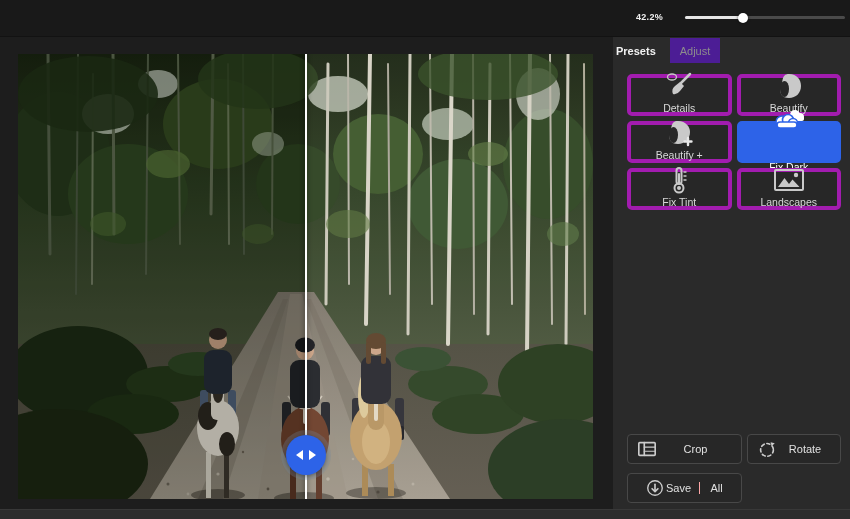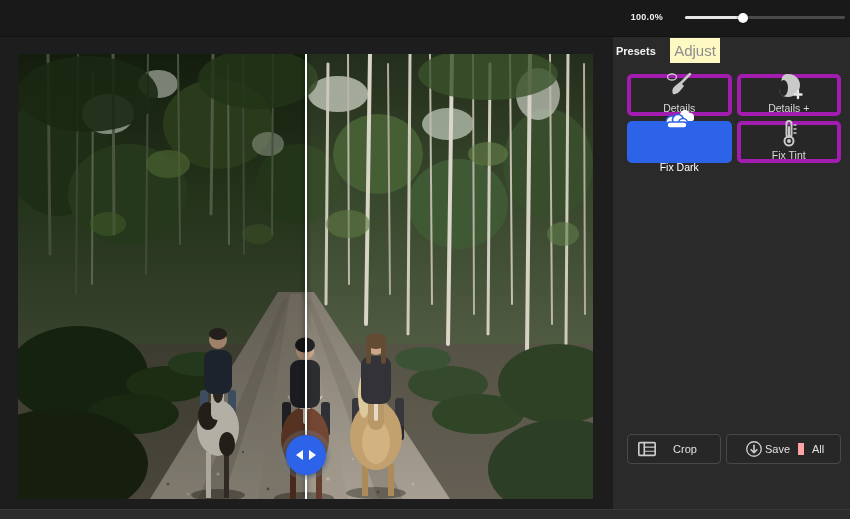--- a/index.html
+++ b/index.html
@@ -21,55 +21,55 @@
   .photo svg.scene { display:block; width:575px; height:445px; }
   .divider { position:absolute; top:0; bottom:0; width:2px; background:#ffffff; box-shadow:0 0 5px rgba(0,0,0,.55); transform:translateX(-1px); }
   .handle { position:absolute; width:40px; height:40px; border-radius:50%; background:#2d63e8; transform:translate(-50%,-50%);
             display:flex; align-items:center; justify-content:center; gap:6px;
             box-shadow:0 0 0 5px rgba(120,140,160,.28), 0 1px 4px rgba(0,0,0,.5); cursor:ew-resize; }
   .tri-l { width:0;height:0;border-top:5px solid transparent;border-bottom:5px solid transparent;border-right:7px solid #fff; }
   .tri-r { width:0;height:0;border-top:5px solid transparent;border-bottom:5px solid transparent;border-left:7px solid #fff; }
 
   
   .panel { position:absolute; left:613px; top:37px; width:237px; height:472px; background:#2a2a2a; }
-  .tab-adjust { position:absolute; left:57px; top:1px; width:50px; height:25px; background:#fef9c3; color:#8d8d8d;
-                font-size:15px; display:flex; align-items:center; justify-content:center; cursor:pointer; }
+  .tab-adjust { position:absolute; left:57px; top:1px; width:50px; height:25px; background:#4c1d95; color:#8d8d8d;
+                font-size:11px; display:flex; align-items:center; justify-content:center; cursor:pointer; }
   .tab-presets { position:absolute; left:3px; top:1px; height:25px; color:#f2f2f2; font-size:11px; font-weight:bold;
                  display:flex; align-items:center; cursor:pointer; }
 
   .preset-grid { position:absolute; left:14px; top:37px; width:214px; display:grid; grid-template-columns:1fr 1fr; gap:5px; }
   .preset { height:42px; background:#272727; border:4px solid #a21caf; border-radius:5px; display:flex; flex-direction:column;
             align-items:center; justify-content:center; padding-bottom:7px; cursor:pointer; }
   .preset .p-icon { flex:1; display:flex; align-items:center; justify-content:center; width:100%; }
   .preset .p-label { font-size:10.5px; color:#d8d8d8; line-height:12px; }
   .preset.active { background:#2d63e8; border-color:#2d63e8;gap:24px; }
   .preset.active .p-label { color:#ffffff; }
   .pico { stroke:#c9c9c9; fill:none; stroke-width:2; stroke-linecap:round; stroke-linejoin:round; }
   .pico .fillgrey { fill:#c9c9c9; stroke:none; }
 
   .action-grid { position:absolute; left:14px; top:397px; width:214px; display:grid; grid-template-columns:1fr 1fr; gap:9px 5px; }
   .action-btn { height:30px; background:#272727; border:1px solid #484848; border-radius:4px; display:flex; align-items:center;
                 padding:0 8px; cursor:pointer; color:#e0e0e0; font-size:11px; }
   .action-btn .a-icon { width:22px; display:flex; align-items:center; justify-content:center; }
   .action-btn .a-label { flex:1; text-align:center; }
   .action-btn.split { padding:8px; }
   .action-btn.split .seg-main { flex:1; display:flex; align-items:center; padding:0 8px; height:100%; }
-  .action-btn.split .seg-all { width:34px; height:100%; border-left:6px solid #fca5a5; display:flex; align-items:center; justify-content:center;text-align:center; }
+  .action-btn.split .seg-all { width:34px; height:100%; border-left:1px solid #fca5a5; display:flex; align-items:center; justify-content:center;text-align:center; }
   .aico { stroke:#cccccc; fill:none; stroke-width:1.8; stroke-linecap:round; stroke-linejoin:round; }
 
   
   .bottombar { position:absolute; left:0; bottom:0; width:850px; height:10px; background:#2c2c2c; border-top:1px solid #383838; }
 </style>
 </head>
 <body>
 
 <div class="window">
 
   <div class="topbar">
-    <div class="zoom-label">100.0%</div>
+    <div class="zoom-label">42.2%</div>
     <div class="zoom-slider">
       <div class="zoom-track"></div>
       <div class="zoom-fill" id="zoomFill" style="width: 36%;"></div>
       <div class="zoom-thumb" id="zoomThumb" style="left: 36%;"></div>
     </div>
   </div>
 
   <div class="canvas">
     <div class="photo">
       <svg class="scene" viewBox="0 0 575 445" preserveAspectRatio="none">
@@ -261,30 +261,39 @@
           <svg class="pico" width="32" height="32" viewBox="0 0 32 32">
             <path d="M18 13 L27 4" stroke-width="2.5"></path>
             <path class="fillgrey fillwhite" d="M10 24 q-2 -5 2 -8 l5 -4 4 4 -4 5 q-3 4 -7 3 z"></path>
             <ellipse cx="9" cy="7" rx="4.5" ry="3" stroke-width="1.3"></ellipse>
           </svg>
         </div>
         <div class="p-label">Details</div>
       </div>
 
 
+      <div class="preset">
+        <div class="p-icon">
+          <svg class="pico" width="32" height="32" viewBox="0 0 32 32">
+            <path class="fillgrey fillwhite" d="M16 4 C24 4 28 10 28 16 C28 23 23 28 16 28 C9 28 6 23 8 18 C10 13 8 4 16 4 Z"></path>
+            <ellipse cx="11.5" cy="19" rx="4.5" ry="8" fill="#272727" stroke="none"></ellipse>
+          </svg>
+        </div>
+        <div class="p-label">Beautify</div>
+      </div>
 
       <div class="preset">
         <div class="p-icon">
           <svg class="pico" width="32" height="32" viewBox="0 0 32 32">
             <path class="fillgrey fillwhite" d="M15 4 C23 4 27 10 27 15 C27 22 22 27 15 27 C8 27 5 22 7 17 C9 12 7 4 15 4 Z"></path>
             <ellipse cx="10.5" cy="18" rx="4.5" ry="8" fill="#272727" stroke="none"></ellipse>
             <path d="M25 21 v7 M21.5 24.5 h7" stroke="#e8e8e8" stroke-width="2.4"></path>
           </svg>
         </div>
-        <div class="p-label">Details +</div>
+        <div class="p-label">Beautify +</div>
       </div>
 
       <div class="preset active">
         <div class="p-icon">
           <svg width="36" height="32" viewBox="0 0 36 32">
             <g fill="#ffffff">
               <circle cx="24" cy="10" r="5"></circle>
                 <circle cx="29" cy="12" r="4"></circle>
                 <rect x="20" y="11" width="13" height="5" rx="2.5"></rect>
             </g>
@@ -306,33 +315,52 @@
             <rect x="13.5" y="4" width="5" height="16" rx="2.5"></rect>
             <circle cx="16" cy="24" r="4.5"></circle>
             <circle class="fillgrey fillwhite" cx="16" cy="24" r="2"></circle>
             <line x1="16" y1="10" x2="16" y2="19" stroke-width="2"></line>
             <path d="M21 8 h2 M21 12 h2 M21 16 h2" stroke-width="1.4"></path>
           </svg>
         </div>
         <div class="p-label">Fix Tint</div>
       </div>
 
+      <div class="preset">
+        <div class="p-icon">
+          <svg class="pico" width="34" height="32" viewBox="0 0 34 32">
+            <rect x="3" y="6" width="28" height="20" rx="1"></rect>
+            <path class="fillgrey fillwhite" d="M6 23 l6.5 -9 4.5 6 3.5 -4.5 7 7.5 z"></path>
+            <circle class="fillgrey fillwhite" cx="24" cy="11" r="2.2"></circle>
+          </svg>
+        </div>
+        <div class="p-label">Landscapes</div>
+      </div>
     </div>
 
     <div class="action-grid">
       <div class="action-btn">
         <span class="a-icon">
           <svg class="aico" width="22" height="20" viewBox="0 0 24 22">
             <rect x="3" y="4" width="18" height="14" rx="1"></rect>
             <line x1="9" y1="4" x2="9" y2="18"></line>
             <line x1="9" y1="9" x2="21" y2="9" stroke-width="1.3"></line>
             <line x1="9" y1="13.5" x2="21" y2="13.5" stroke-width="1.3"></line>
           </svg>
         </span>
         <span class="a-label">Crop</span>
+      </div>
+      <div class="action-btn">
+        <span class="a-icon">
+          <svg class="aico" width="22" height="20" viewBox="0 0 24 22">
+            <circle cx="12" cy="12" r="7" stroke-dasharray="3.4 3"></circle>
+            <path d="M16 3.5 l4.5 1.2 -3.4 3.2 z" fill="#cccccc" stroke="none"></path>
+          </svg>
+        </span>
+        <span class="a-label">Rotate</span>
       </div>
       <div class="action-btn split">
         <div class="seg-main">
           <span class="a-icon">
             <svg class="aico" width="22" height="20" viewBox="0 0 24 22">
               <circle cx="12" cy="11" r="8" stroke-width="1.5"></circle>
               <line x1="12" y1="7" x2="12" y2="14.5"></line>
               <path d="M8.8 11.8 L12 15 L15.2 11.8"></path>
             </svg>
           </span>

